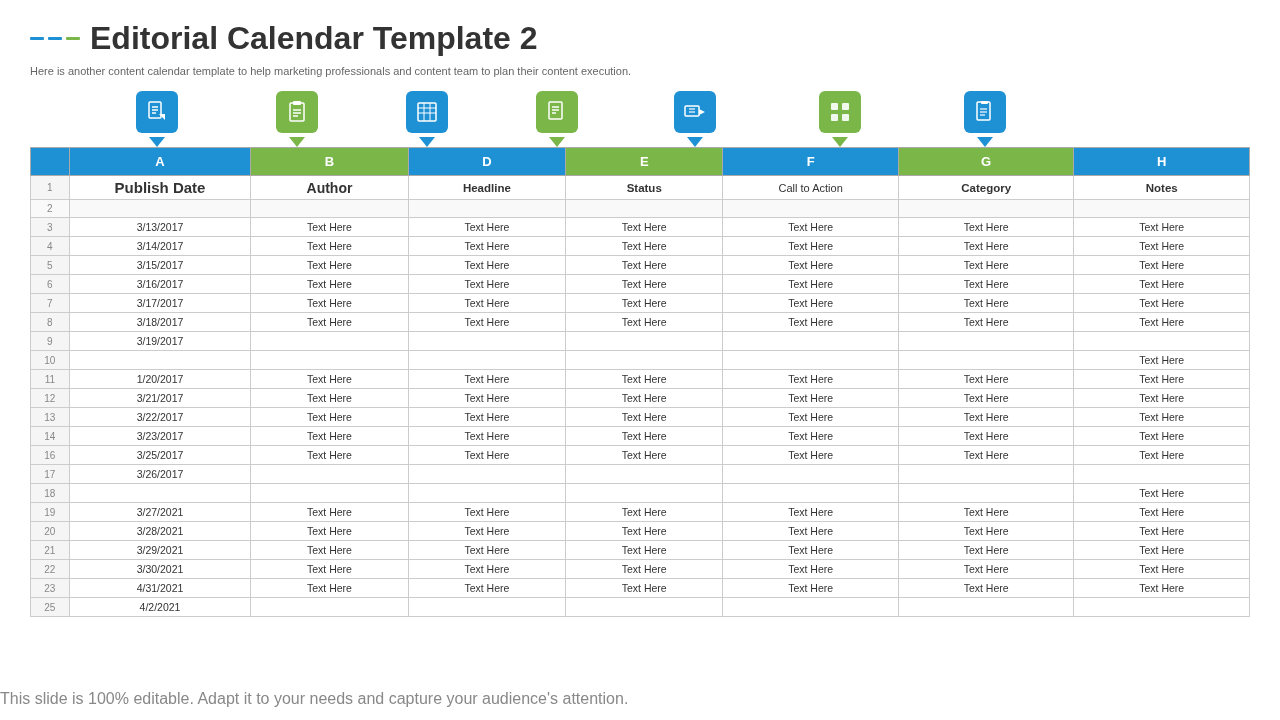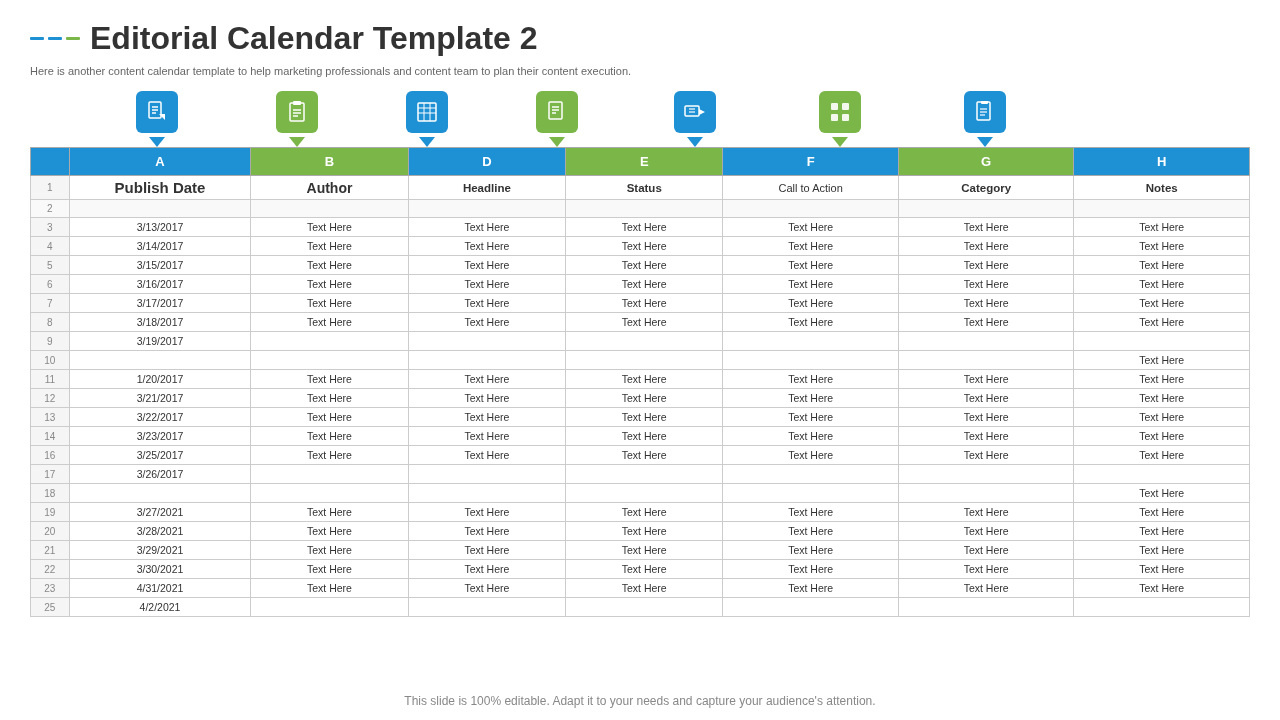--- a/index.html
+++ b/index.html
@@ -121,22 +121,22 @@
     tbody tr td.date-col {
     }
     tbody tr.empty-row td {
       background: #f9f9f9;
     }
     .footer {
       position: absolute;
       bottom: 12px;
       left: 0;
       right: 0;
-      text-align: center;
-      font-size: 12px;
+      text-align: left;
+      font-size: 16px;
       color: #888888;
     }
   </style>
 </head>
 <body>
 
 <div class="page">
   <div class="title-bar">
     <div class="title-dashes">
       <div class="dash"></div>

